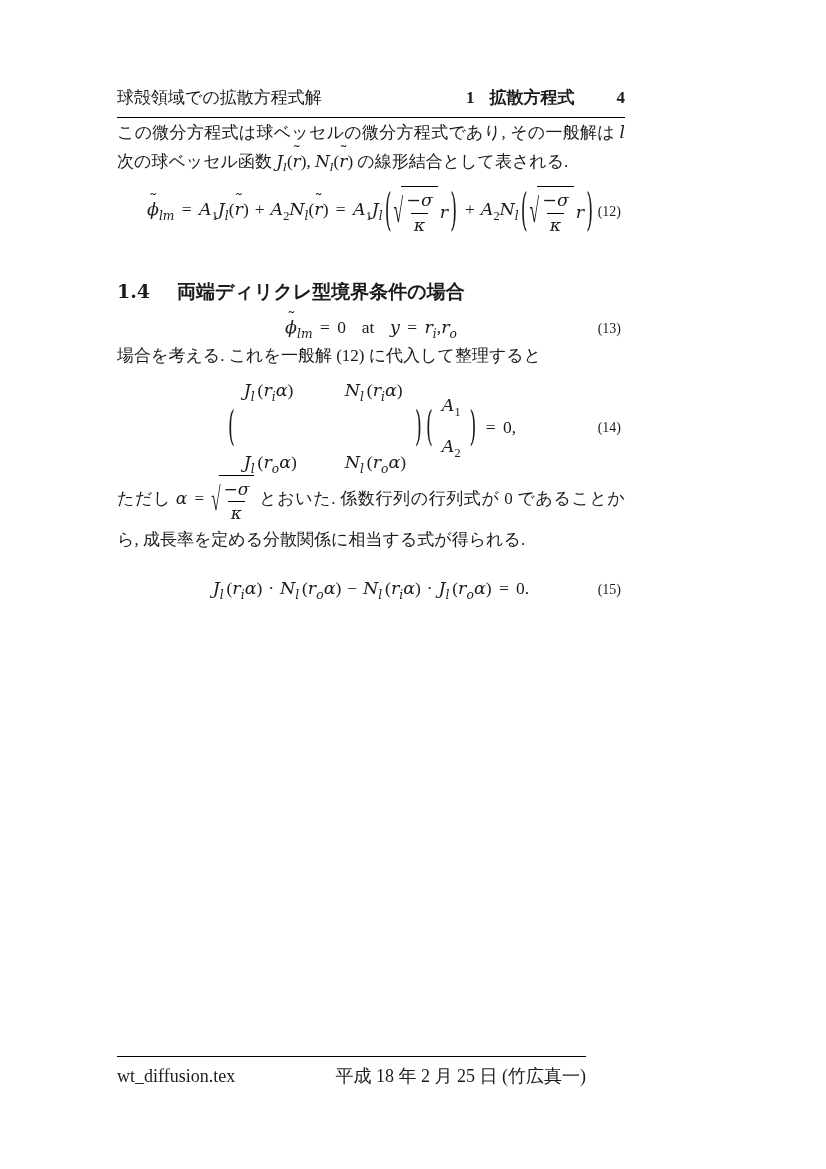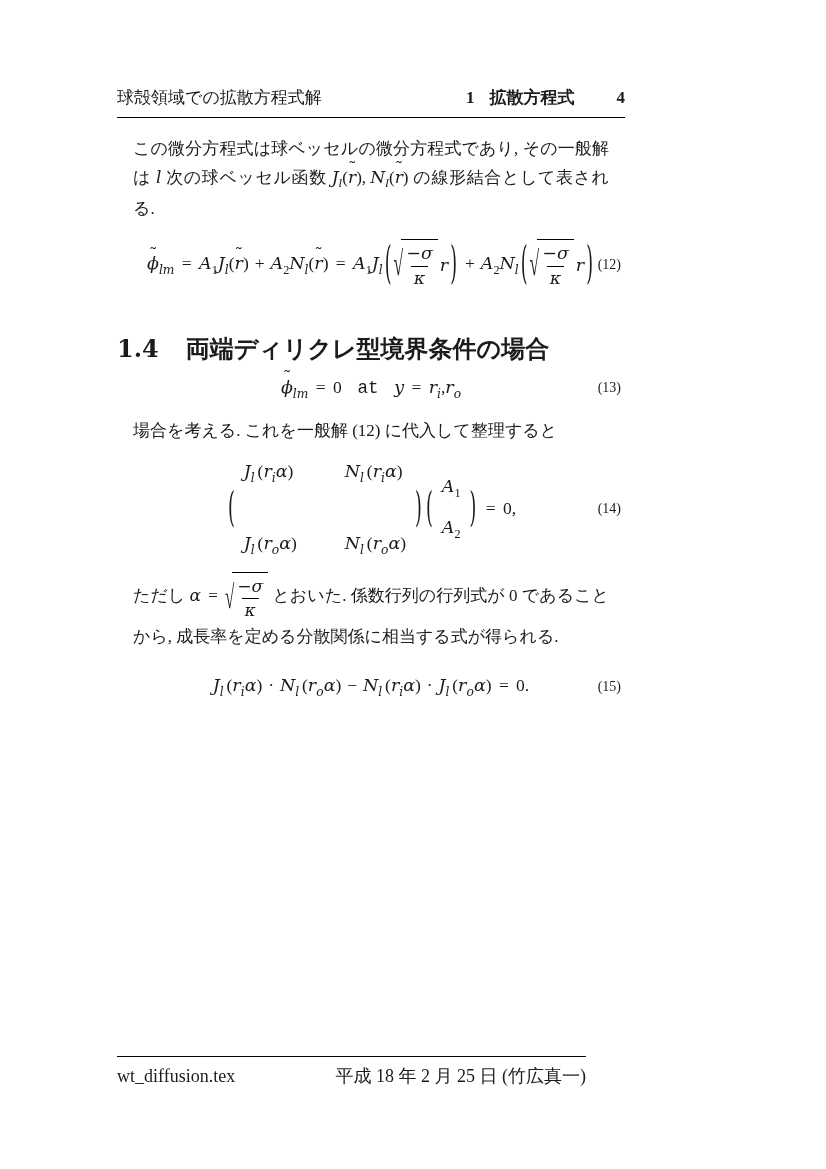--- a/index.html
+++ b/index.html
@@ -12,39 +12,39 @@
   .page { box-sizing:border-box; width:703px; height:1169px; padding:86px 78px 0 117px; position:relative; background:#fff; }
 
   
   .page-header { display:flex; justify-content:space-between; align-items:baseline;
     border-bottom:1.5px solid #000; padding-bottom:8px; }
   .hdr-right { display:inline-flex; align-items:baseline; font-weight:bold; }
   .hdr-sec-title { margin-left:15px; }
   .hdr-page { margin-left:42px; }
 
   
-  p.body-text { margin:16px; line-height:1.72; text-align:justify; }
+  p.body-text { margin:0; line-height:1.72; text-align:justify; }
   .p1 { margin-top:28px; }
   .p2 { margin-top:27px; }
   .p3 { margin-top:8px; }
   .p4 { margin-top:12px; }
 
   
-  .section-heading { margin:42px 0 0 0; font-size:24px; font-weight:bold; display:flex; align-items:baseline; }
+  .section-heading { margin:42px 0 0 0; font-size:19px; font-weight:bold; display:flex; align-items:baseline; }
   .sec-num { font-family:"DejaVu Serif","Liberation Serif",serif; }
   .sec-title { margin-left:27px; }
 
   
   .mi { font-family:"DejaVu Serif","Liberation Serif",serif; font-style:italic; }
   .cal { font-family:"DejaVu Serif","Liberation Serif",serif; font-style:italic; }
   sub { font-size:0.7em; }
   sub.mi { font-style:italic; }
   .rel { margin:0 0.42em; }
   .op  { margin:0 0.34em; }
-  .quad{ margin:4px 0.9em; font-style:normal;font-family:Liberation Mono, monospace; }
+  .quad{ margin:4px 0.9em; font-style:normal; }
   .thinsp { display:inline-block; width:0.16em; }
 
   .acc { position:relative; display:inline-block; }
   .acc .mark { position:absolute; top:-0.52em; left:52%; transform:translateX(-50%);
                font-style:normal; font-size:1em; }
 
   .equation { position:relative; display:flex; justify-content:center; align-items:center; font-size:17.5px; }
   .eq12 { margin-top:8px; }
   .eq13 { margin-top:12px; }
   .eq14 { margin-top:10px; }

